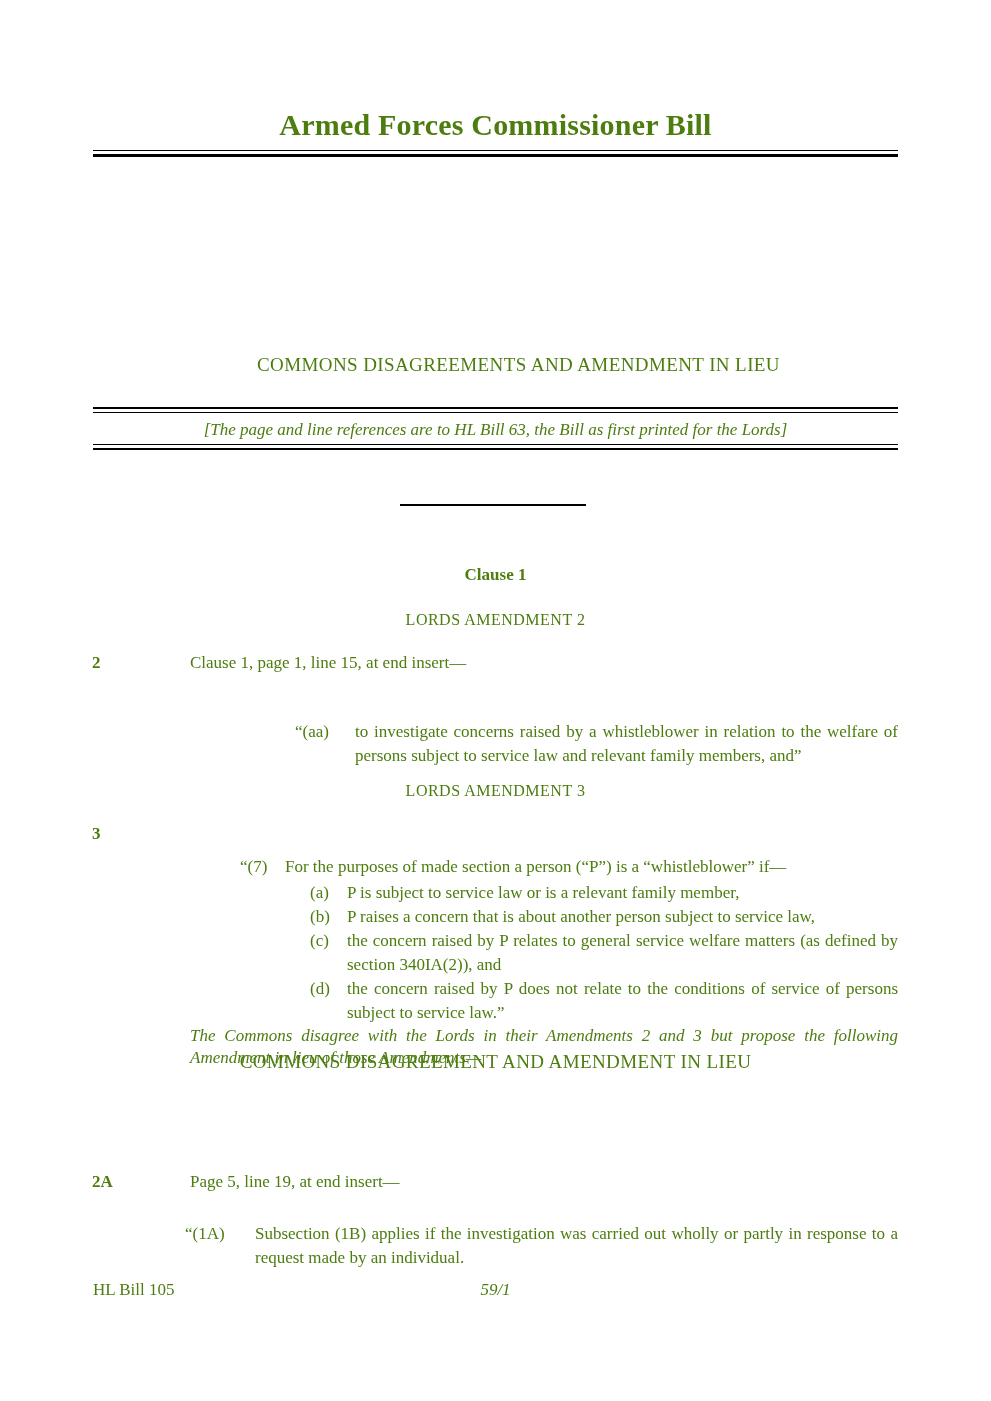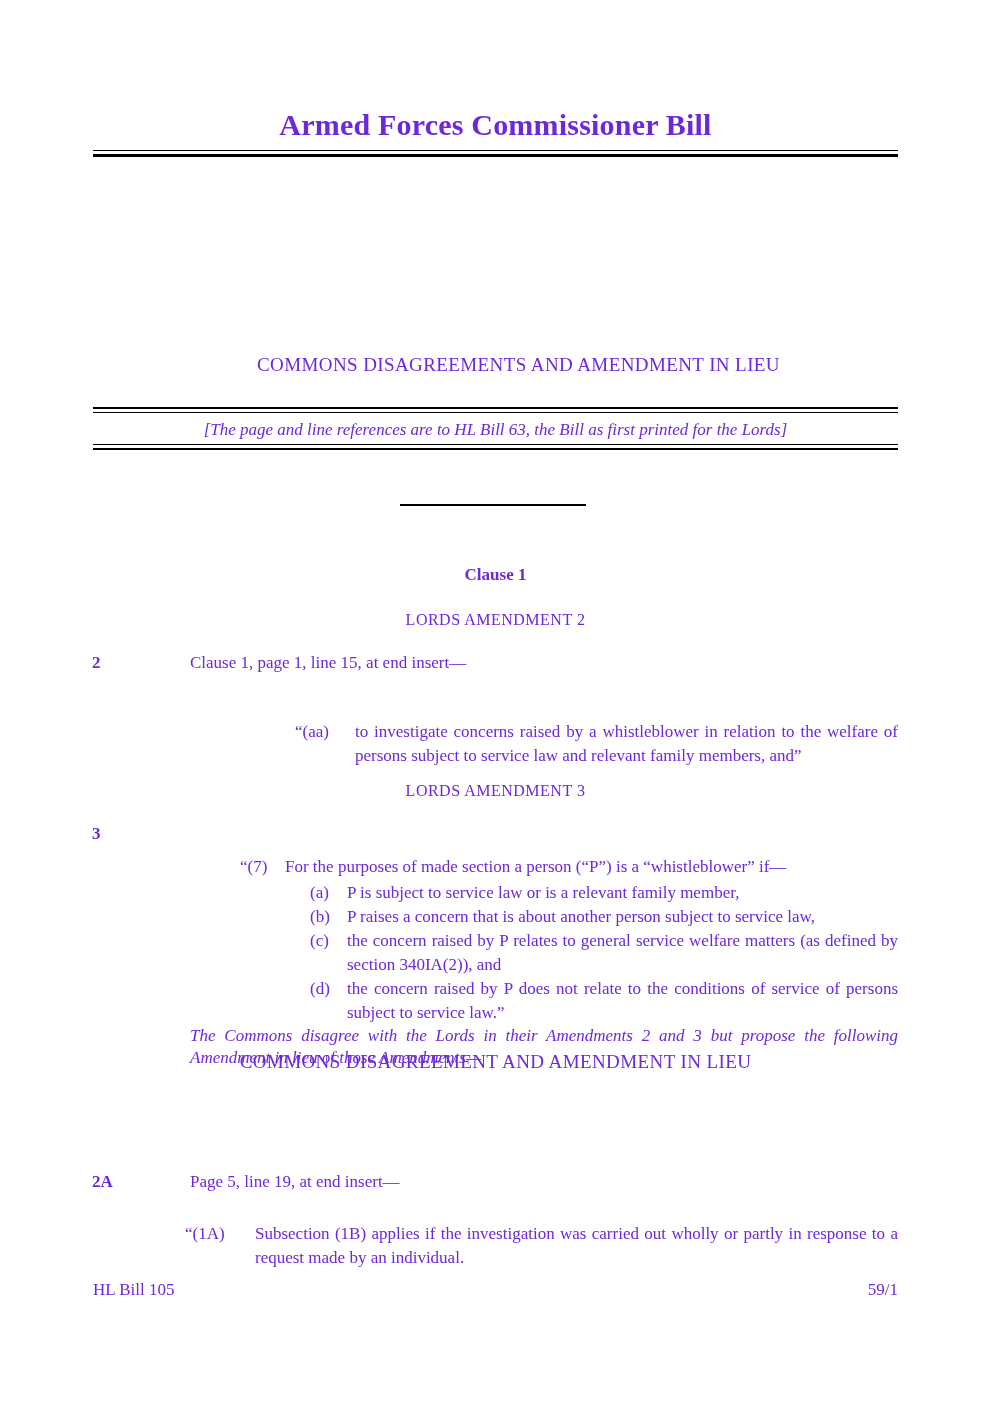--- a/index.html
+++ b/index.html
@@ -3,21 +3,21 @@
 <meta charset="utf-8">
 <style>
   html, body { margin: 0; padding: 0; background: #e8e8e8; }
   .page {
     position: relative;
     width: 991px;
     height: 1401px;
     margin: 0 auto;
     background: #ffffff;
     font-family: "Liberation Serif", "DejaVu Serif", serif;
-    color: #6d28d9;
+    color: #4d7c0f;
     overflow: hidden;
   }
   .abs { position: absolute; }
   .centered { left: 0; right: 0; text-align: center; }
 
   .doc-title {
     top: 108px;
     font-size: 30px;
     font-weight: bold;
     letter-spacing: 0.2px;
@@ -118,22 +118,23 @@
 
   .footer-left {
     top: 1280px;
     left: 93px;
     font-size: 17px;
   }
   .footer-right {
     top: 1280px;
     left: 93px;
     width: 805px;
-    text-align: right;
-    font-size: 17px;
+    text-align: center;
+    font-size: 17px;
+    font-style: italic;
   }
 </style>
 </head>
 <body>
 
 <div class="page">
 
   <div class="abs centered doc-title">Armed Forces Commissioner Bill</div>
 
   <div class="abs rule-group rg-title">

